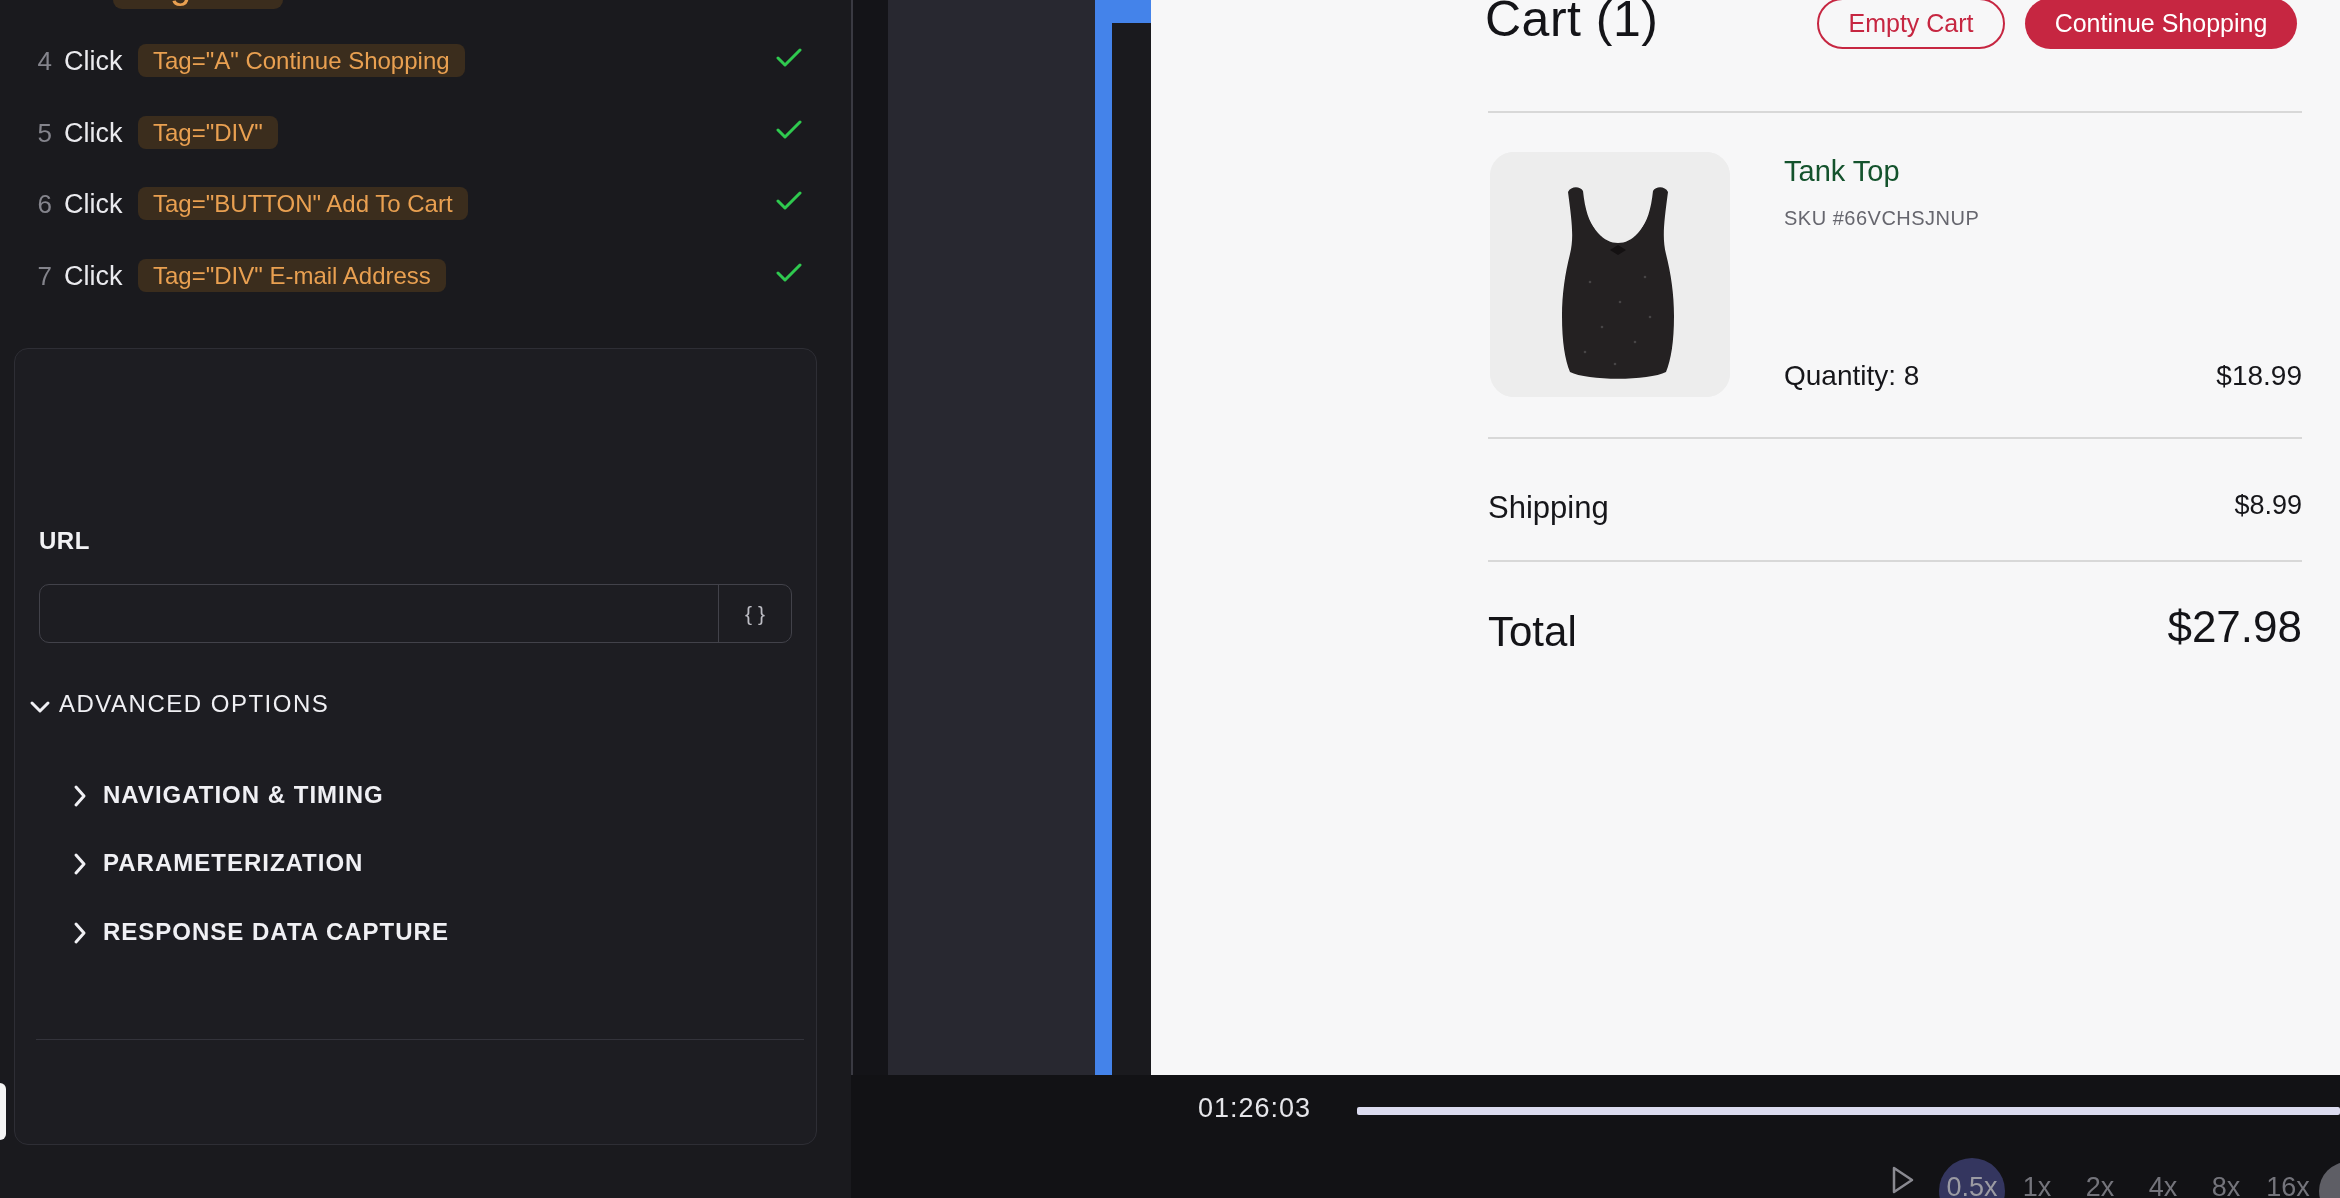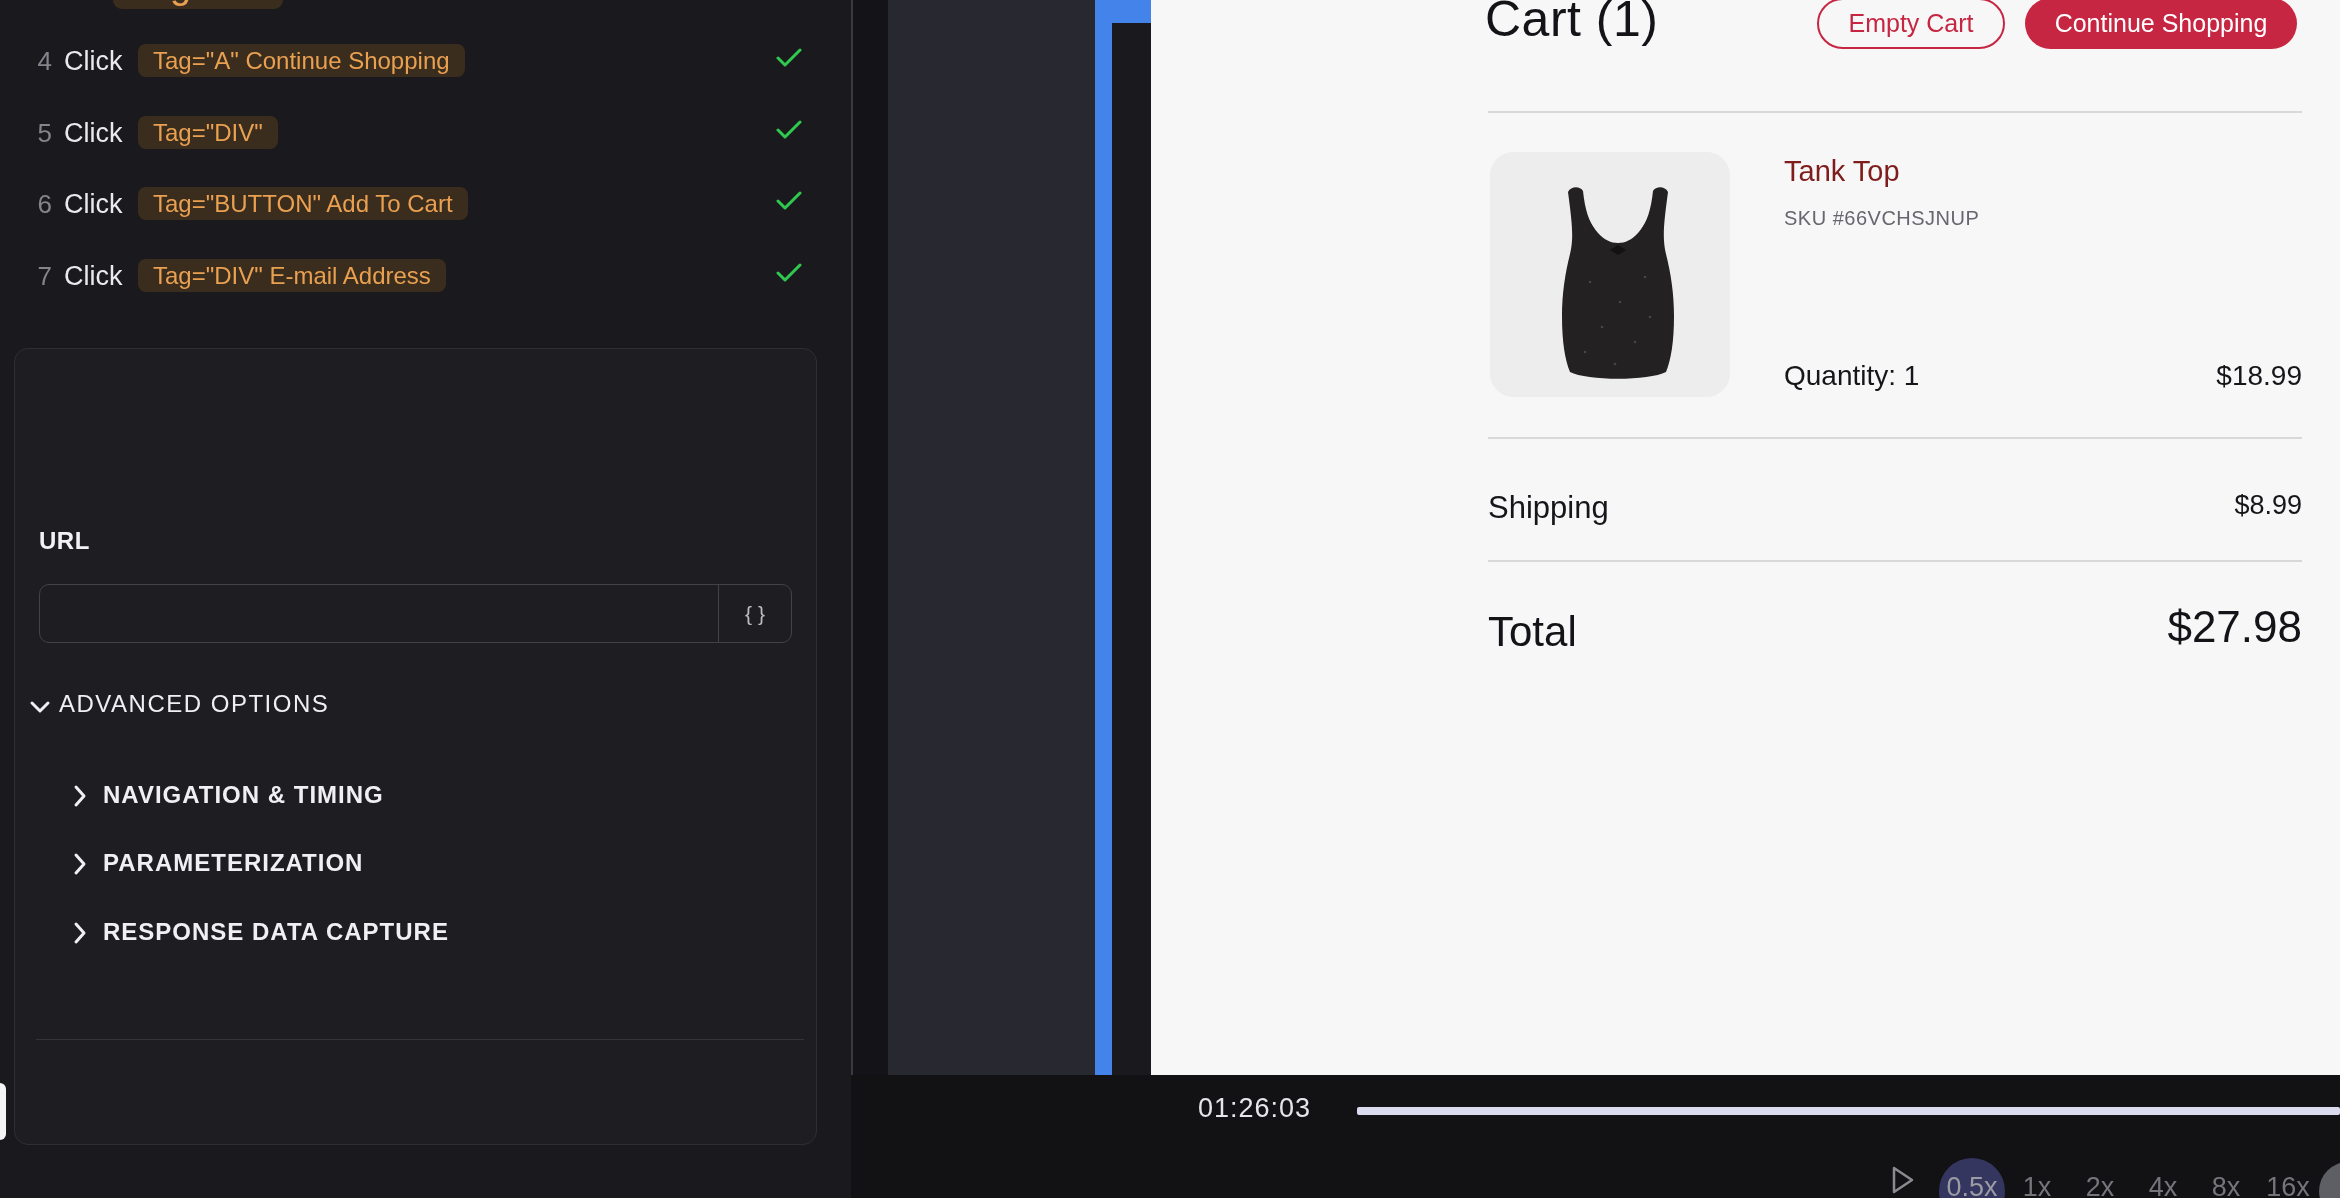--- a/index.html
+++ b/index.html
@@ -59,21 +59,21 @@
               color:#141418;letter-spacing:0.5px;white-space:nowrap;}
   .btn-outline{position:absolute;left:666px;top:-2px;width:188px;height:51px;border:2px solid #c62641;
                border-radius:27px;box-sizing:border-box;text-align:center;line-height:47px;font-size:25px;
                color:#c62641;font-weight:500;cursor:pointer;background:#f7f7f8;}
   .btn-solid{position:absolute;left:874px;top:-2px;width:272px;height:51px;background:#c62641;border:none;
              border-radius:27px;text-align:center;line-height:51px;font-size:25px;color:#ffffff;
              font-weight:500;cursor:pointer;}
   .pg-div{position:absolute;left:337px;width:814px;height:2px;background:#d8d8d8;}
   .prod-img{position:absolute;left:339px;top:152px;width:240px;height:245px;border-radius:24px;
             background:#ededed;overflow:hidden;}
-  .prod-name{position:absolute;left:633px;top:155px;font-size:29px;font-weight:500;color:#7f1d1d;}
+  .prod-name{position:absolute;left:633px;top:155px;font-size:29px;font-weight:500;color:#14532d;}
   .prod-sku{position:absolute;left:633px;top:207px;font-size:20px;color:#66666e;letter-spacing:0.5px;}
   .prod-qty{position:absolute;left:633px;top:360px;font-size:28px;color:#16161a;}
   .prod-price{position:absolute;right:77px;top:360px;font-size:28px;color:#16161a;}
   .ship-lbl{position:absolute;left:337px;top:490px;font-size:31px;color:#16161a;}
   .ship-price{position:absolute;right:77px;top:490px;font-size:27px;color:#16161a;}
   .total-lbl{position:absolute;left:337px;top:608px;font-size:42px;font-weight:500;color:#141418;}
   .total-price{position:absolute;right:77px;top:602px;font-size:44px;font-weight:500;color:#141418;}
 
   
   .player{position:absolute;left:851px;top:1075px;width:1489px;height:123px;background:#121215;}
@@ -203,21 +203,21 @@
             <circle cx="145" cy="190" r="1.3"></circle>
             <circle cx="95" cy="200" r="1.3"></circle>
           <circle cx="160" cy="165" r="1.3"></circle>
             <circle cx="125" cy="212" r="1.3"></circle>
         </g>
       </svg>
     </div>
 
     <div class="prod-name">Tank Top</div>
     <div class="prod-sku">SKU #66VCHSJNUP</div>
-    <div class="prod-qty">Quantity: 1</div>
+    <div class="prod-qty">Quantity: 8</div>
     <div class="prod-price">$18.99</div>
 
     <div class="pg-div" style="top:437px;"></div>
 
     <div class="ship-lbl">Shipping</div>
     <div class="ship-price">$8.99</div>
 
     <div class="pg-div" style="top:560px;"></div>
 
     <div class="total-lbl">Total</div>

